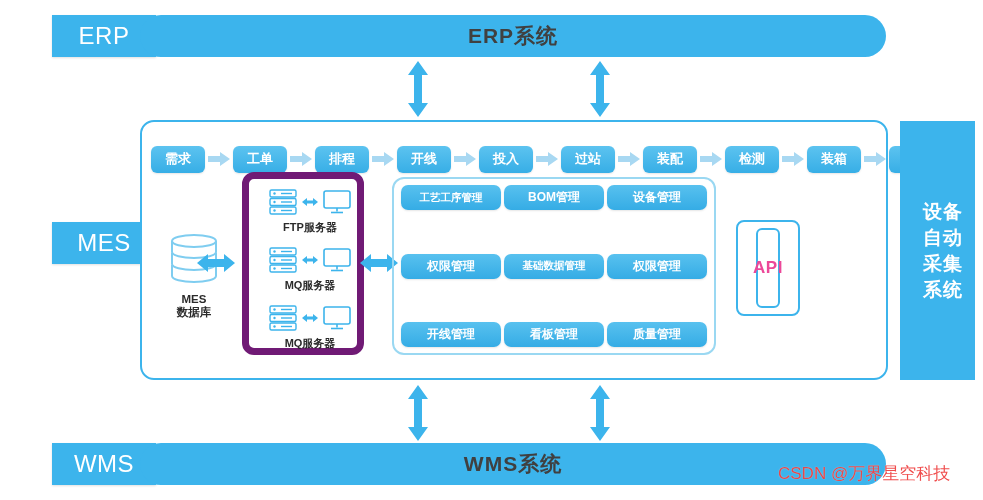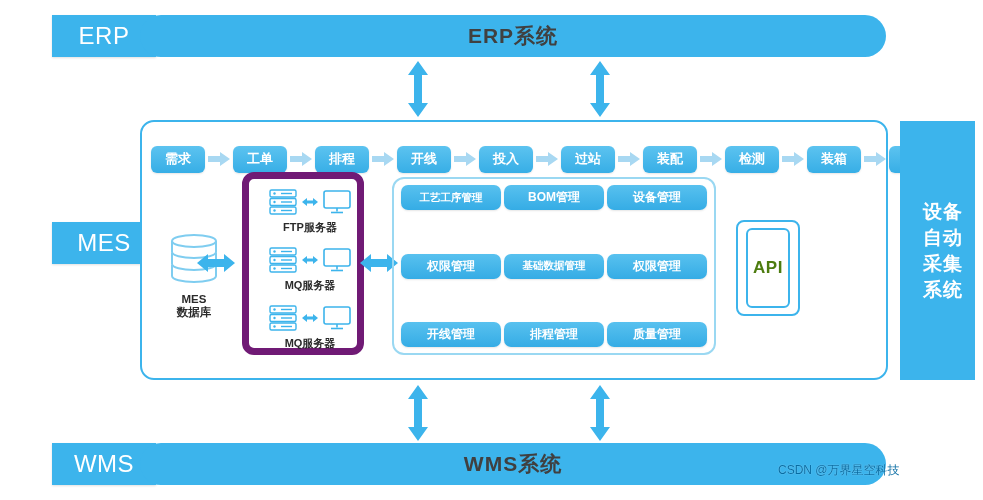--- a/index.html
+++ b/index.html
@@ -90,40 +90,40 @@
   }
   .mod-chip.small{font-size:10.5px;}
 
   
   #api-box{
     position:absolute;left:594px;top:98px;width:64px;height:96px;
     border:2px solid #3cb4ec;border-radius:8px;box-sizing:border-box;
     display:flex;align-items:center;justify-content:center;
   }
   #api-inner{
-    width:44px;height:80px;border:2px solid #3cb4ec;border-radius:6px;
+    width:24px;height:80px;border:2px solid #3cb4ec;border-radius:6px;
     box-sizing:border-box;display:flex;align-items:center;justify-content:center;
-    font-size:17px;font-weight:bold;color:#4d7c0f;letter-spacing:.5px;
+    font-size:17px;font-weight:bold;color:#ec4899;letter-spacing:.5px;
   }
 
   
   #right-bar{
     position:absolute;left:900px;top:121px;width:64px;height:259px;
     background:#3cb4ec;color:#ffffff;
     display:flex;align-items:center;justify-content:center;
     font-size:19px;font-weight:bold;line-height:26px;text-align:center;
     letter-spacing:1px;
     padding-left:11px;
   }
   #right-bar span{display:block;width:52px;}
 
   
   #watermark{
     position:absolute;left:778px;top:462px;
-    font-size:12px;color:#0369a1;opacity:.95;
+    font-size:17px;color:#ef4444;opacity:.95;
     text-shadow:0 0 1px rgba(255,255,255,.6);
     font-family:"Liberation Sans","DejaVu Sans",sans-serif;
     white-space:nowrap;pointer-events:none;
   }
 </style>
 </head>
 <body>
 
 <div id="root">
 
@@ -375,21 +375,21 @@
         <div class="mod-chip">
             <span>权限管理</span>
           </div>
       </div>
 
       <div class="mod-row">
         <div class="mod-chip">
             <span>开线管理</span>
           </div>
         <div class="mod-chip">
-            <span>排程管理</span>
+            <span>看板管理</span>
           </div>
         <div class="mod-chip">
             <span>质量管理</span>
           </div>
       </div>
 
     </div>
 
     <div id="api-box">
       <div id="api-inner">API</div>

